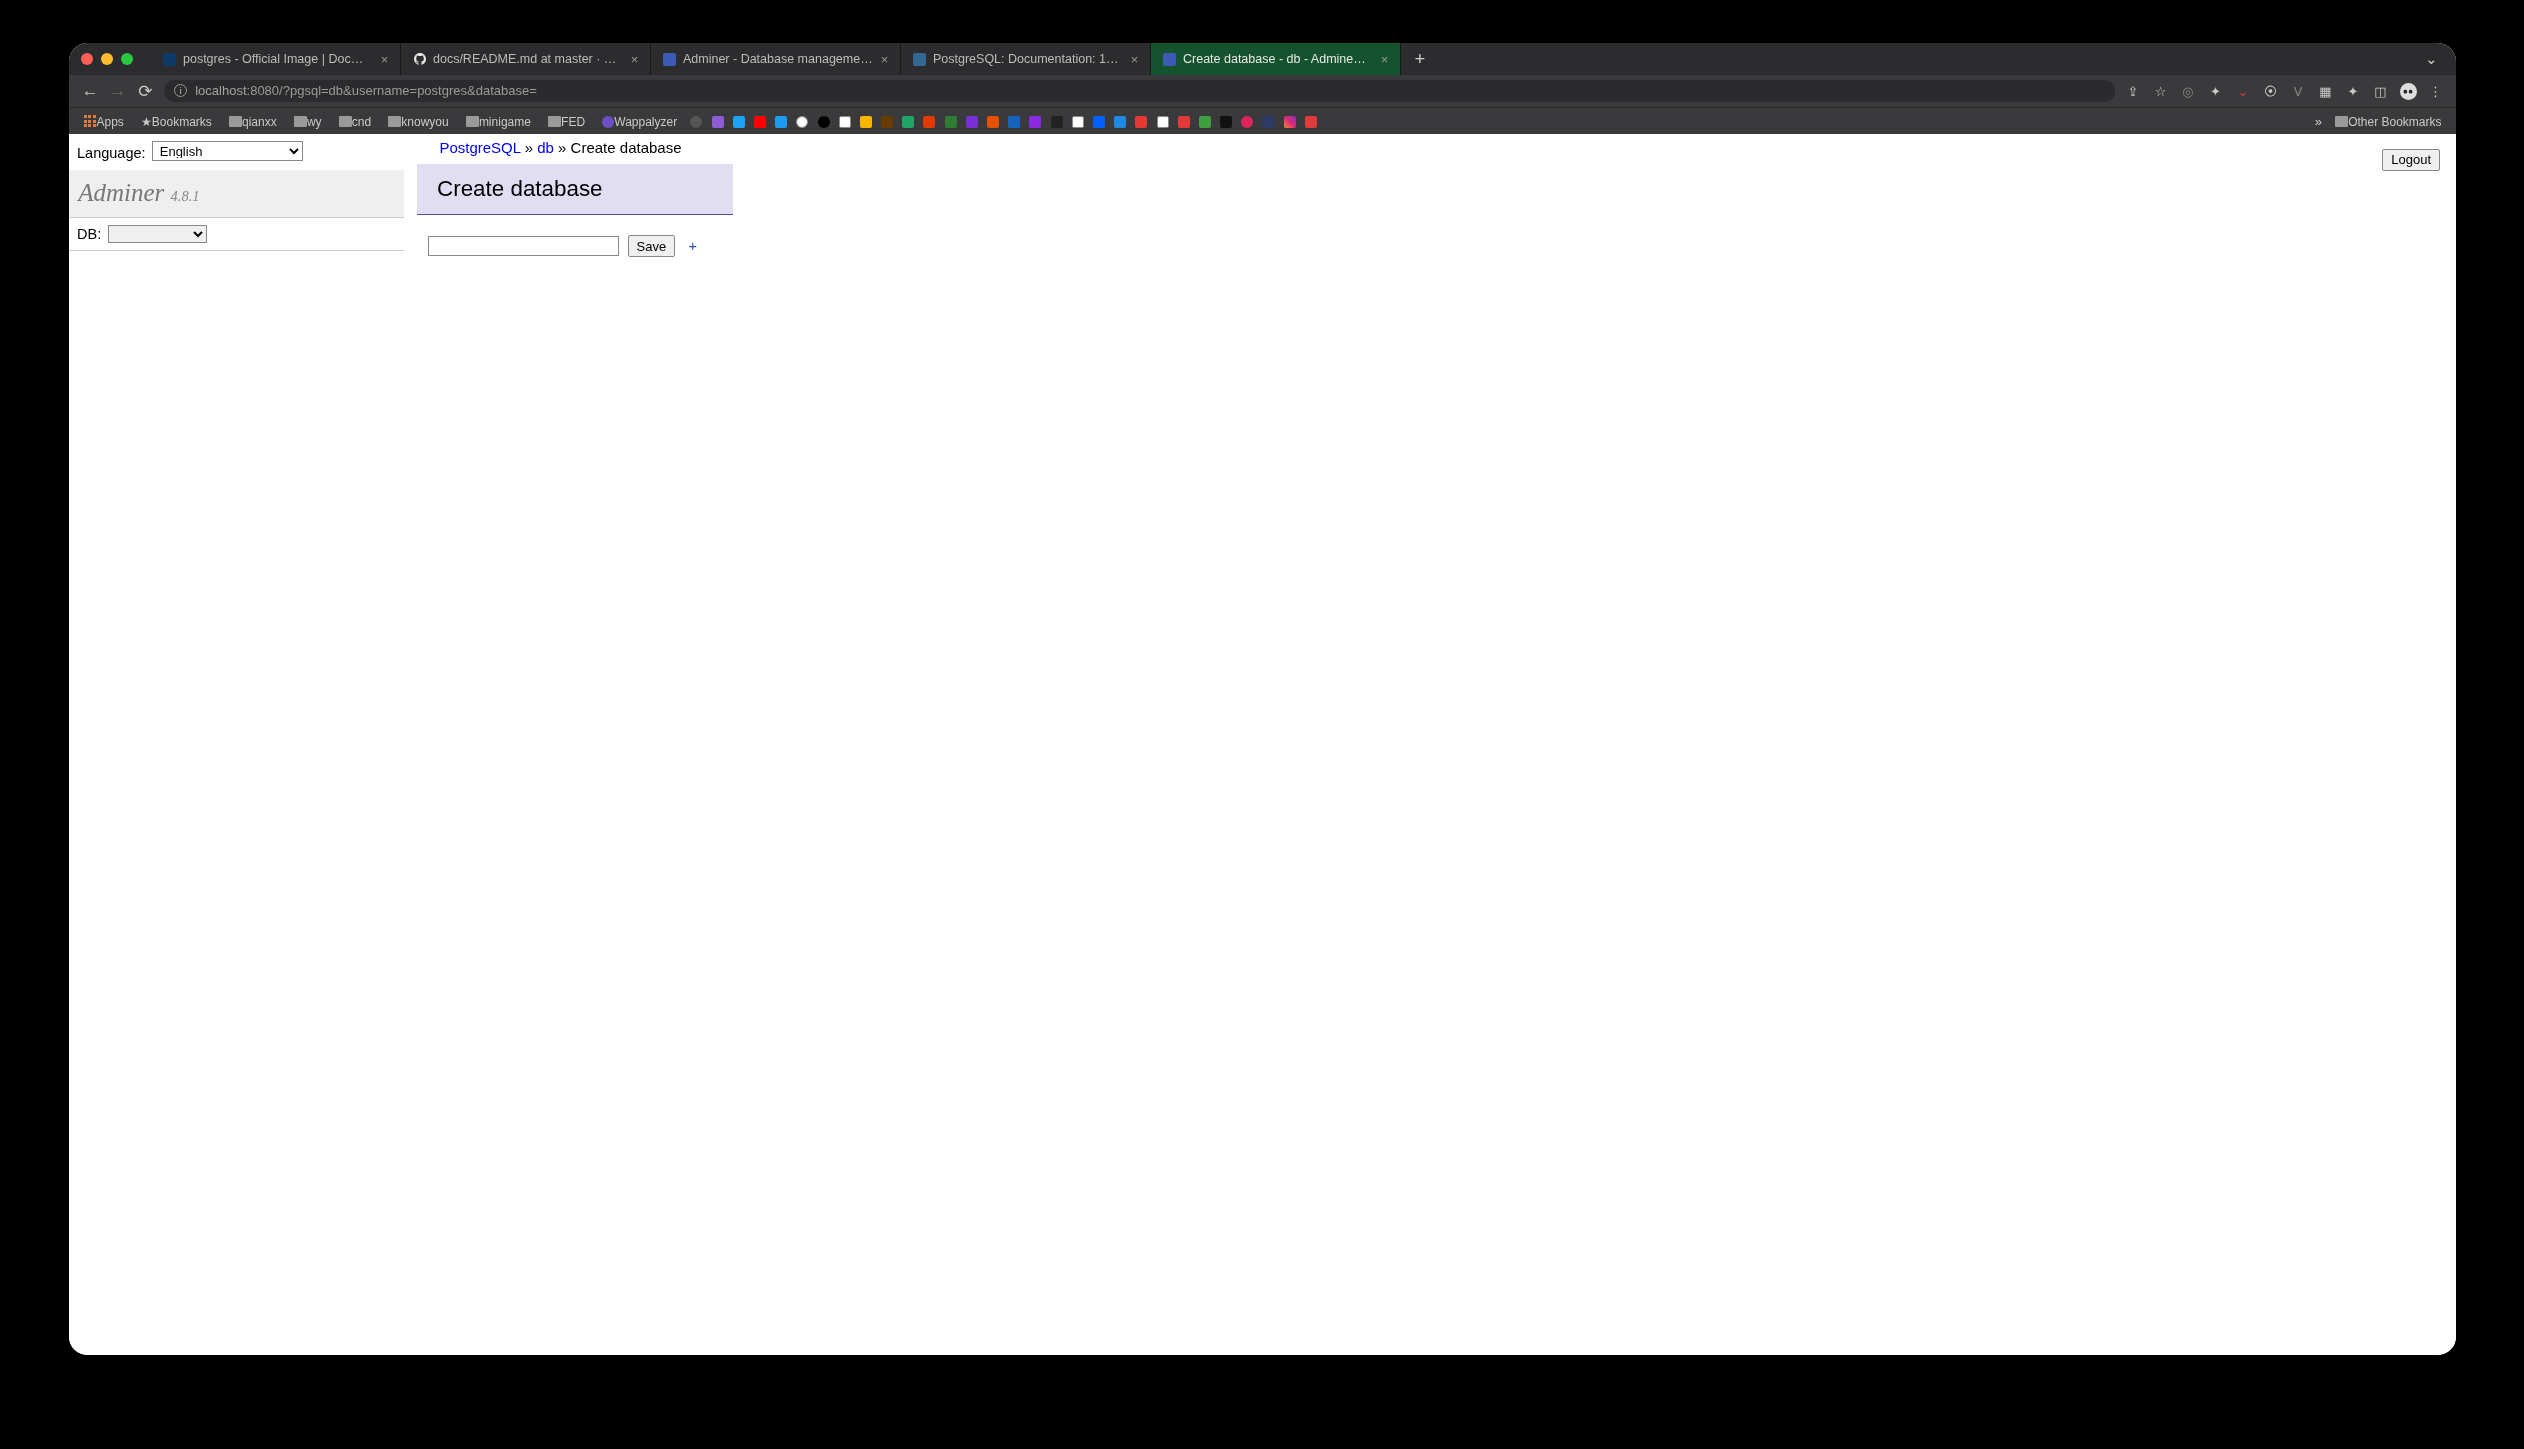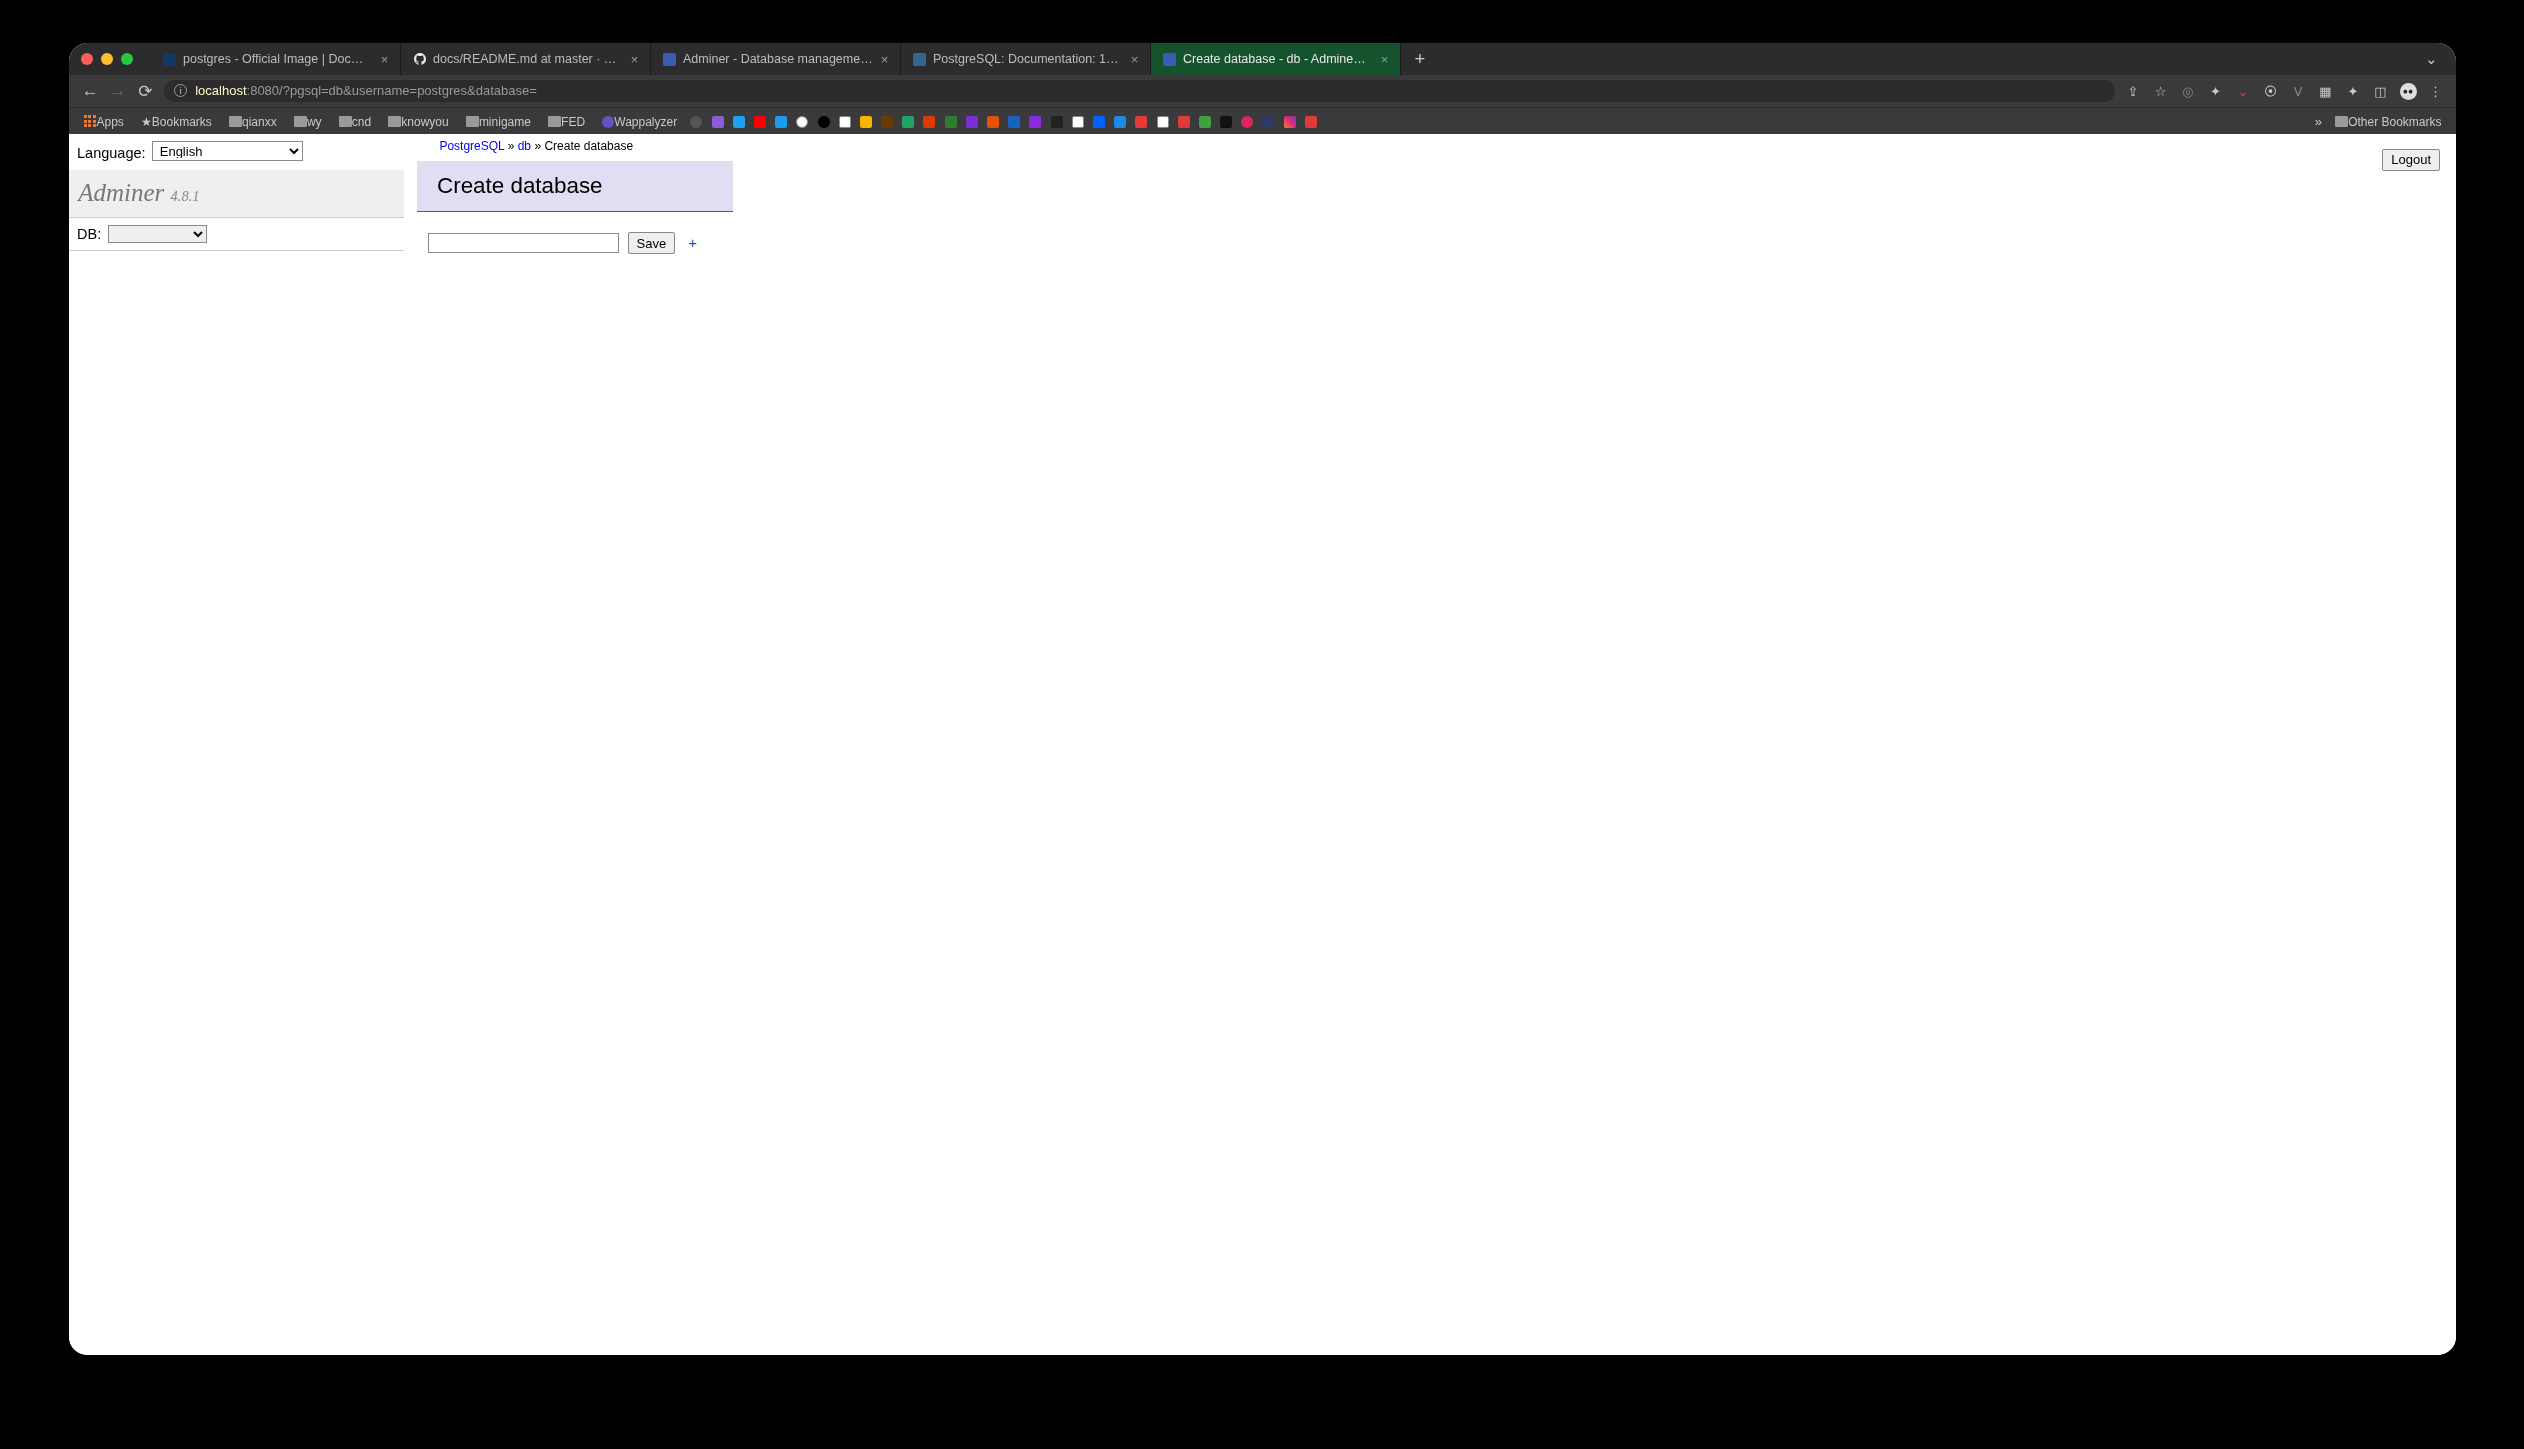--- a/index.html
+++ b/index.html
@@ -63,21 +63,21 @@
   color: #cdcdcd;
 }
 .nav-btn { width: 18.4px; text-align:center; font-size: 17px; color:#cacaca; cursor:pointer; }
 .nav-btn.dis { color:#6a6a6a; }
 .omnibox {
   flex: 1; height: 22.4px; border-radius: 12px;
   background: #2b2b2d; display:flex; align-items:center;
   padding: 0 10.5px; gap: 8px; color:#cfcfcf; font-size: 13px;
 }
 .omni-info { width:13px; height:13px; border:1px solid #9a9a9a; border-radius:50%; display:flex; align-items:center; justify-content:center; font-size:8.5px; color:#cacaca; }
-.omni-host { color:#fef9c3;margin-top:24px; }
+.omni-host { color:#a3a3a3;margin-top:24px; }
 .omni-path { color:#9a9a9a; }
 .tool-right { display:flex; gap:10.5px; align-items:center; color:#cacaca; }
 .ticon { width:17px; height:17px; display:flex; align-items:center; justify-content:center; font-size:13px; }
 .avatar { width:17px; height:17px; border-radius:50%; background:#ddd; color:#222; font-size:8.5px; display:flex; align-items:center; justify-content:center; }
 
 
 .bkbar {
   height: 28px;
   background: #3a3a3c;
   border-top: 0.7px solid #2a2a2a;
@@ -103,21 +103,21 @@
   border-bottom: 0.7px solid #ccc;
 }
 .logo .ver { font-size:14.5px; color:#888; font-style:italic; }
 .dbsel { padding: 6.6px 8px; font-size:14.5px; display:flex; align-items:center; gap:6.6px; border-bottom:0.7px solid #ccc; }
 .dbsel select { width:99px; height:18.4px; border:0.7px solid #888; font-size:12px; }
 .links { padding: 6.6px 8px; font-size:14.5px; line-height: 1.5; border-bottom:0.7px solid #ccc; }
 .links a { color:#0000ee; text-decoration:none; }
 .links .gap { display:inline-block; width:26px; }
 
 .main { position:absolute; left:348px; right:0; top:0; padding: 2.6px 0 0 0; }
-.breadcrumb { font-size:12px; padding: 2.6px 0 4px 22.4px; }
+.breadcrumb { font-size:15px; padding: 2.6px 0 4px 22.4px; }
 .breadcrumb a { color:#0000ee; text-decoration:none; }
 .breadcrumb span.sep { color:#000; }
 .logout-wrap { position:absolute; top:14.5px; right:16px; }
 .btn { background:#efefef; border:0.7px solid #888; padding:2.6px 8px; font-size:13px; cursor:pointer; border-radius:2px; }
 h2.title {
   background:#e1ddf3; font-size:22.4px; font-weight:normal;
   padding: 12px 20px; margin: 4px 0 0 0;
   border-bottom: 1.3px solid #5e4a9c; width:316px;
 }
 .form-row { padding: 20px 0 0 10.5px; display:flex; align-items:center; gap:9px; }

